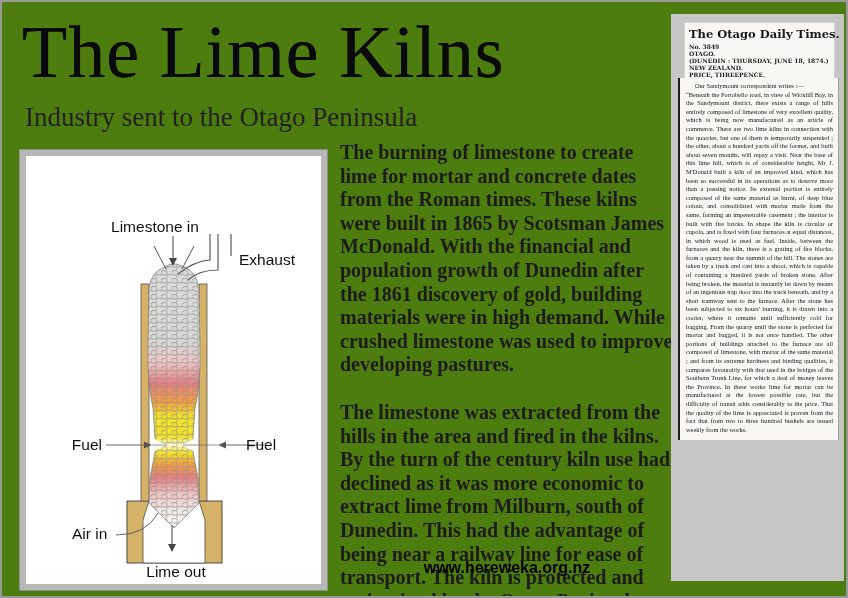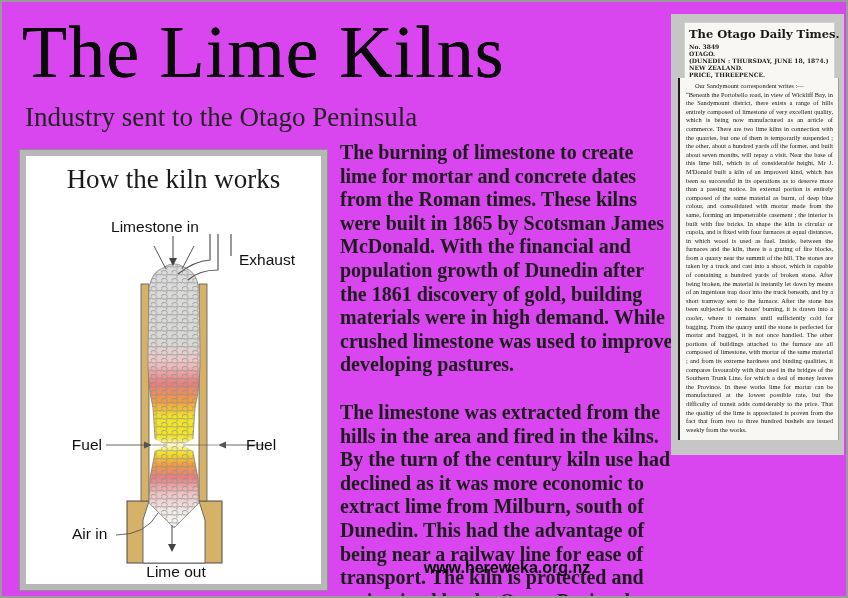--- a/index.html
+++ b/index.html
@@ -1,17 +1,17 @@
 <!DOCTYPE html>
 <html><head>
 <meta charset="utf-8">
 <style>
   html,body{margin:0;padding:0;background:#e8e8e8;}
   .poster{
-    position:relative; width:848px; height:598px; background:#d946ef;
+    position:relative; width:848px; height:598px; background:#4d7c0f;
     border:2px solid #9a9a9a; box-sizing:border-box; overflow:hidden;
     font-family:"Liberation Serif", serif; color:#111;
   }
   .page-title{
     position:absolute; left:20px; top:4px; width:630px;
     font-size:74px; line-height:92px; letter-spacing:1px; color:#0a0a0a;
     font-family:"Liberation Serif", serif; white-space:nowrap;
     text-shadow:0 0 0 #000;
   }
   .page-subtitle{
@@ -36,21 +36,21 @@
     font-size:20px; line-height:23.6px; color:#1c1c1c;
     font-family:"Liberation Serif", serif;
   }
   .body-col p{ margin:0 0 24px 0;font-weight:bold; }
   .website-url{
     position:absolute; left:338px; top:557px; width:334px; text-align:center;
     font-family:"Liberation Sans", sans-serif; font-weight:bold; font-size:16px; color:#000;
   }
   
   .newspaper{
-    position:absolute; left:669px; top:12px; width:173px; height:441px;
+    position:absolute; left:669px; top:12px; width:173px; height:567px;
     background:#c6c6c6;
   }
   .np-masthead{
     position:absolute; left:13px; top:8px; width:151px; box-sizing:border-box;
     background:#f8f7f3; padding:4px 3px 3px 4px; border:1px solid #d2d2cf;
   }
   .np-title{
     text-align:center; font-family:"DejaVu Serif", serif; font-weight:bold;
     font-size:11.5px; letter-spacing:0px; color:#1a1a1a; margin-bottom:3px; white-space:nowrap;
   }
@@ -68,21 +68,20 @@
 </style>
 </head>
 <body>
 
 <div class="poster">
 
   <div class="page-title">The Lime Kilns</div>
   <div class="page-subtitle">Industry sent to the Otago Peninsula</div>
 
   <div class="diagram-panel">
-    <div class="diagram-title">How the kiln works</div>
 
     <svg class="kiln-svg" width="295" height="385" viewBox="0 0 295 385">
       <defs>
         <linearGradient id="heat" x1="0" y1="70" x2="0" y2="332" gradientUnits="userSpaceOnUse">
           <stop offset="0" stop-color="#dcdcdc"></stop>
           <stop offset="0.28" stop-color="#d8d8d6"></stop>
           <stop offset="0.36" stop-color="#eec6c6"></stop>
           <stop offset="0.44" stop-color="#e58080"></stop>
           <stop offset="0.51" stop-color="#ef9d43"></stop>
           <stop offset="0.57" stop-color="#f2e428"></stop>

